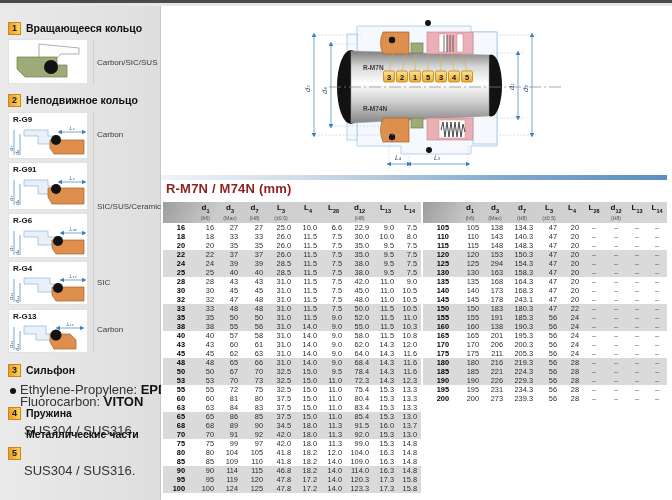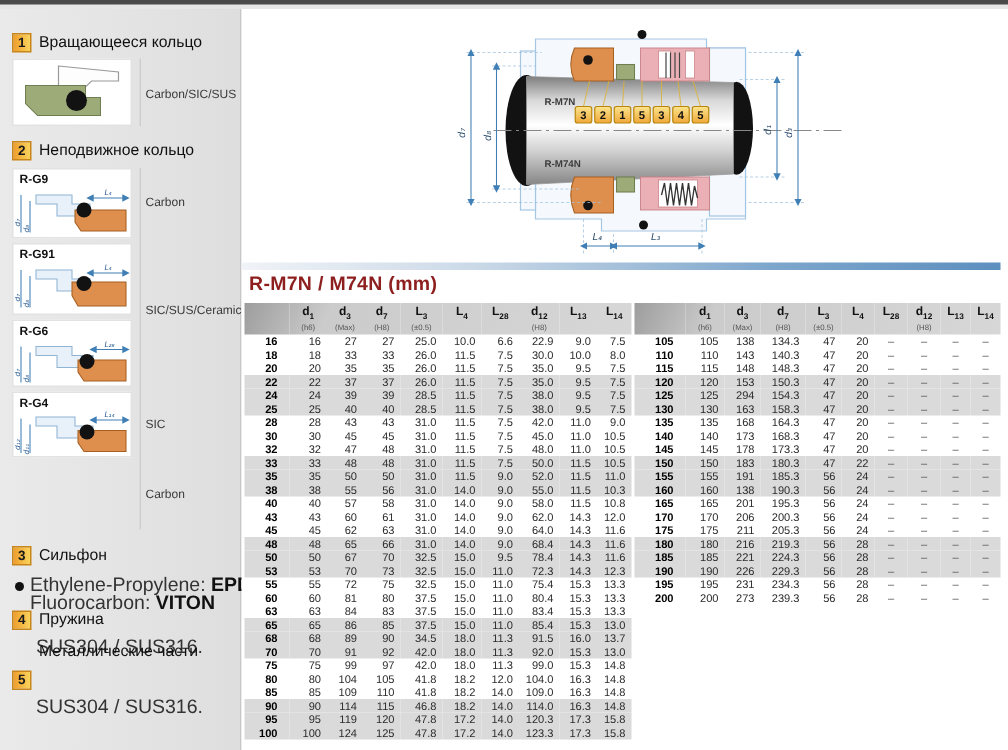--- a/index.html
+++ b/index.html
@@ -3,21 +3,21 @@
 <meta charset="utf-8">
 <style>
   *{margin:0;padding:0;box-sizing:border-box}
   html,body{width:672px;height:500px;overflow:hidden}
   body{font-family:"Liberation Sans",sans-serif;background:#bdbdbd}
   .page{position:absolute;left:0;top:0;width:672px;height:500px;background:#e6e6e6;border-top:3px solid #4a4a4a;overflow:hidden}
   .corner-notch{position:absolute;left:0;top:6px;width:6px;height:16px;background:#fafafa;border:1px solid #bbb;border-left:none}
   
   .sidebar{position:absolute;left:0;top:3px;width:161px;height:497px;background:linear-gradient(90deg,#eaeaea,#dedede);border-right:1px solid #c6c6c6}
   .badge{position:absolute;width:13px;height:13px;background:linear-gradient(90deg,#ef9d2b,#f9d35c);border:1px solid #c8861a;color:#1a1a1a;font-size:9px;font-weight:bold;text-align:center;line-height:11px}
-  .sec-title{position:absolute;font-weight:normal;font-size:10.5px;color:#101010;white-space:nowrap}
+  .sec-title{position:absolute;font-weight:bold;font-size:10.5px;color:#101010;white-space:nowrap}
   .imgbox{position:absolute;background:#fff;border:1px solid #e2e2e2}
   .ringname{position:absolute;left:4px;top:2px;font-weight:bold;font-size:8px;color:#111}
   .mat{position:absolute;font-size:8px;color:#3a3a3a;white-space:nowrap}
   .subline{position:absolute;font-size:13px;color:#333;white-space:nowrap}
   .subline b{color:#111}
   .bullet{display:inline-block;width:6px;height:6px;border-radius:50%;background:#111;margin-right:4px;vertical-align:middle}
   .vline{position:absolute;width:1px;background:#cfcfcf}
   .ring-svg{position:absolute;left:1px;top:12px}
   
   .main{position:absolute;left:161px;top:3px;width:511px;height:497px;background:#fff}
@@ -129,20 +129,34 @@
         <text class="dlab-s" x="9" y="29" transform="rotate(-90 9 29)">d₁₁</text>
         <path class="ret" d="M14,4 L40,4 L40,10 L52,10 L52,18 L28,18 L28,10 L14,10 Z"></path>
         <path class="seat" d="M42,13 L74,13 L74,27 L46,27 L42,21 Z"></path>
         <circle class="oring" cx="48" cy="14" r="5"></circle>
         <line class="dimh" x1="52" y1="6" x2="74" y2="6" marker-start="url(#ar)" marker-end="url(#ar)"></line>
         <text class="dlab-s" x="63" y="4" text-anchor="middle">L₁₄</text>
       </svg>
     </div>
     <div class="mat" style="left:97px;top:272px">SIC</div>
 
+    <div class="imgbox" style="left:8px;top:303px;width:80px;height:44px">
+      <div class="ringname">R-G13</div>
+      <svg class="ring-svg" width="78" height="30" viewBox="0 0 78 30">
+        <line class="dimv" x1="4" y1="5" x2="4" y2="28"></line>
+          <line class="dimv" x1="10" y1="9" x2="10" y2="28"></line>
+        <text class="dlab-s" x="3" y="26" transform="rotate(-90 3 26)">d₁₂</text>
+        <text class="dlab-s" x="9" y="29" transform="rotate(-90 9 29)">d₁₁</text>
+        <path class="ret" d="M14,4 L36,4 L36,12 L48,12 L48,18 L26,18 L26,12 L14,12 Z"></path>
+        <path class="seat" d="M40,12 L60,12 L66,18 L66,27 L44,27 L40,20 Z"></path>
+        <circle class="oring" cx="46" cy="13" r="5.5"></circle>
+        <line class="dimh" x1="48" y1="6" x2="72" y2="6" marker-start="url(#ar)" marker-end="url(#ar)"></line>
+        <text class="dlab-s" x="60" y="4" text-anchor="middle">L₁₃</text>
+      </svg>
+    </div>
     <div class="mat" style="left:97px;top:319px">Carbon</div>
 
     <div class="badge" style="left:8px;top:358px">3</div>
     <div class="sec-title" style="left:26px;top:358px">Сильфон</div>
     <div class="subline" style="left:10px;top:376px"><span class="bullet"></span><span>Ethylene-Propylene:</span>&nbsp;<b>EPDM</b></div>
     <div class="subline" style="left:20px;top:388px"><span>Fluorocarbon:</span>&nbsp;<b>VITON</b></div>
 
     <div class="badge" style="left:8px;top:401px">4</div>
     <div class="sec-title" style="left:26px;top:401px">Пружина</div>
     <div class="subline" style="left:24px;top:417px">SUS304 / SUS316.</div>
@@ -833,21 +847,21 @@
             <td>20</td>
             <td class="dash">–</td>
             <td class="dash">–</td>
             <td class="dash">–</td>
             <td class="dash">–</td>
           </tr>
           <tr>
             <td class="idx">145</td>
             <td>145</td>
             <td>178</td>
-            <td>173.3</td>
+            <td>243.1</td>
             <td>47</td>
             <td>20</td>
             <td class="dash">–</td>
             <td class="dash">–</td>
             <td class="dash">–</td>
             <td class="dash">–</td>
           </tr>
           <tr class="shade">
             <td class="idx">150</td>
             <td>150</td>

